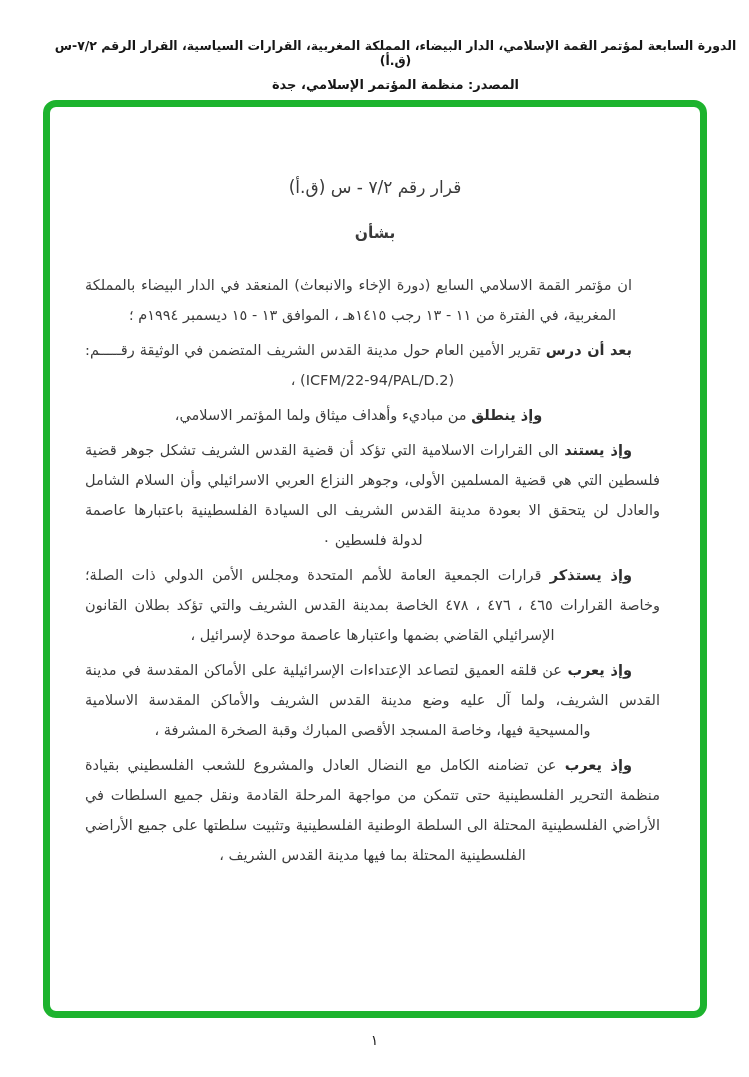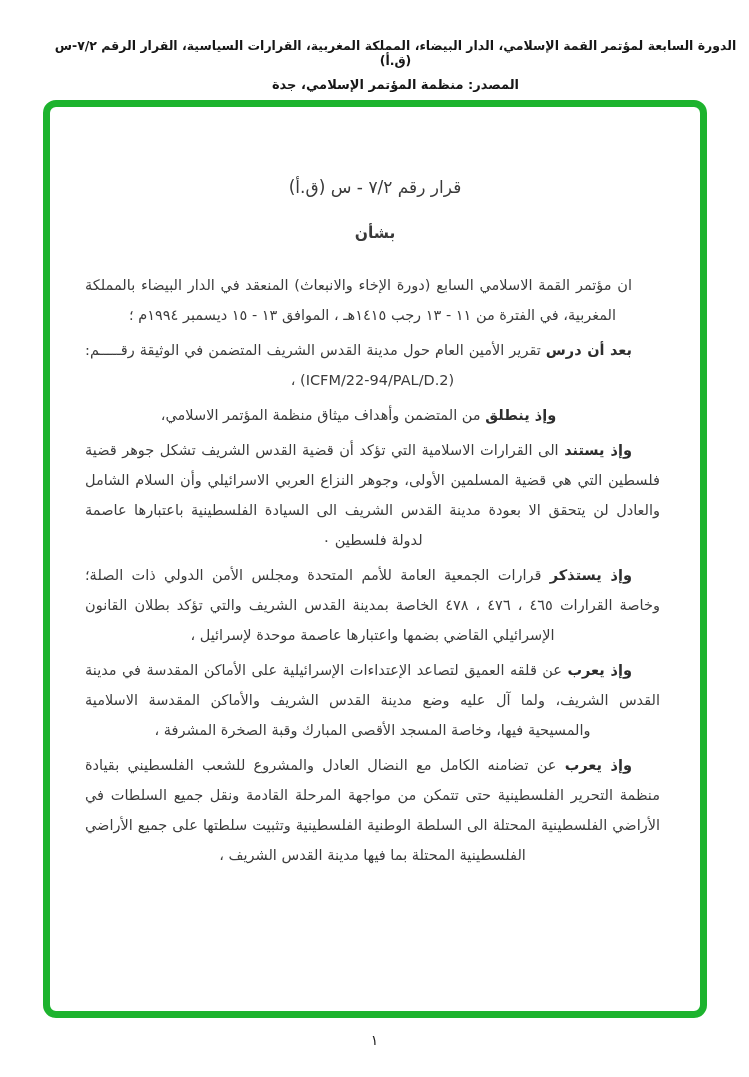--- a/index.html
+++ b/index.html
@@ -51,21 +51,21 @@
   <div class="doc">
 
     <div class="title-block">
       <div class="title-line1">قرار رقم ٧/٢ - س (ق.أ)</div>
       <div class="title-line2">بشأن</div>
     </div>
 
     <div class="paragraphs">
       <p><span class="lead"></span><span class="lead-u"></span><span>ان مؤتمر القمة الاسلامي السابع (دورة الإخاء والانبعاث) المنعقد في الدار البيضاء بالمملكة المغربية، في الفترة من ١١ - ١٣ رجب ١٤١٥هـ ، الموافق ١٣ - ١٥ ديسمبر ١٩٩٤م ؛</span></p>
       <p><span class="lead">بعد أن </span><span class="lead-u">درس</span><span> تقرير الأمين العام حول مدينة القدس الشريف المتضمن في الوثيقة رقـــــم: (ICFM/22-94/PAL/D.2) ،</span></p>
-      <p><span class="lead">وإذ </span><span class="lead-u">ينطلق</span><span> من المتضمن وأهداف ميثاق منظمة المؤتمر الاسلامي،</span></p>
+      <p><span class="lead">وإذ </span><span class="lead-u">ينطلق</span><span> من مباديء وأهداف ميثاق ولما المؤتمر الاسلامي،</span></p>
       <p><span class="lead">وإذ </span><span class="lead-u">يستند</span><span> الى القرارات الاسلامية التي تؤكد أن قضية القدس الشريف تشكل جوهر قضية فلسطين التي هي قضية المسلمين الأولى، وجوهر النزاع العربي الاسرائيلي وأن السلام الشامل والعادل لن يتحقق الا بعودة مدينة القدس الشريف الى السيادة الفلسطينية باعتبارها عاصمة لدولة فلسطين ٠</span></p>
       <p><span class="lead">وإذ </span><span class="lead-u">يستذكر</span><span> قرارات الجمعية العامة للأمم المتحدة ومجلس الأمن الدولي ذات الصلة؛ وخاصة القرارات ٤٦٥ ، ٤٧٦ ، ٤٧٨ الخاصة بمدينة القدس الشريف والتي تؤكد بطلان القانون الإسرائيلي القاضي بضمها واعتبارها عاصمة موحدة لإسرائيل ،</span></p>
       <p><span class="lead">وإذ </span><span class="lead-u">يعرب</span><span> عن قلقه العميق لتصاعد الإعتداءات الإسرائيلية على الأماكن المقدسة في مدينة القدس الشريف، ولما آل عليه وضع مدينة القدس الشريف والأماكن المقدسة الاسلامية والمسيحية فيها، وخاصة المسجد الأقصى المبارك وقبة الصخرة المشرفة ،</span></p>
       <p><span class="lead">وإذ </span><span class="lead-u">يعرب</span><span> عن تضامنه الكامل مع النضال العادل والمشروع للشعب الفلسطيني بقيادة منظمة التحرير الفلسطينية حتى تتمكن من مواجهة المرحلة القادمة ونقل جميع السلطات في الأراضي الفلسطينية المحتلة الى السلطة الوطنية الفلسطينية وتثبيت سلطتها على جميع الأراضي الفلسطينية المحتلة بما فيها مدينة القدس الشريف ،</span></p>
     </div>
 
   </div>
 </div>
 
 <div class="page-number">١</div>

